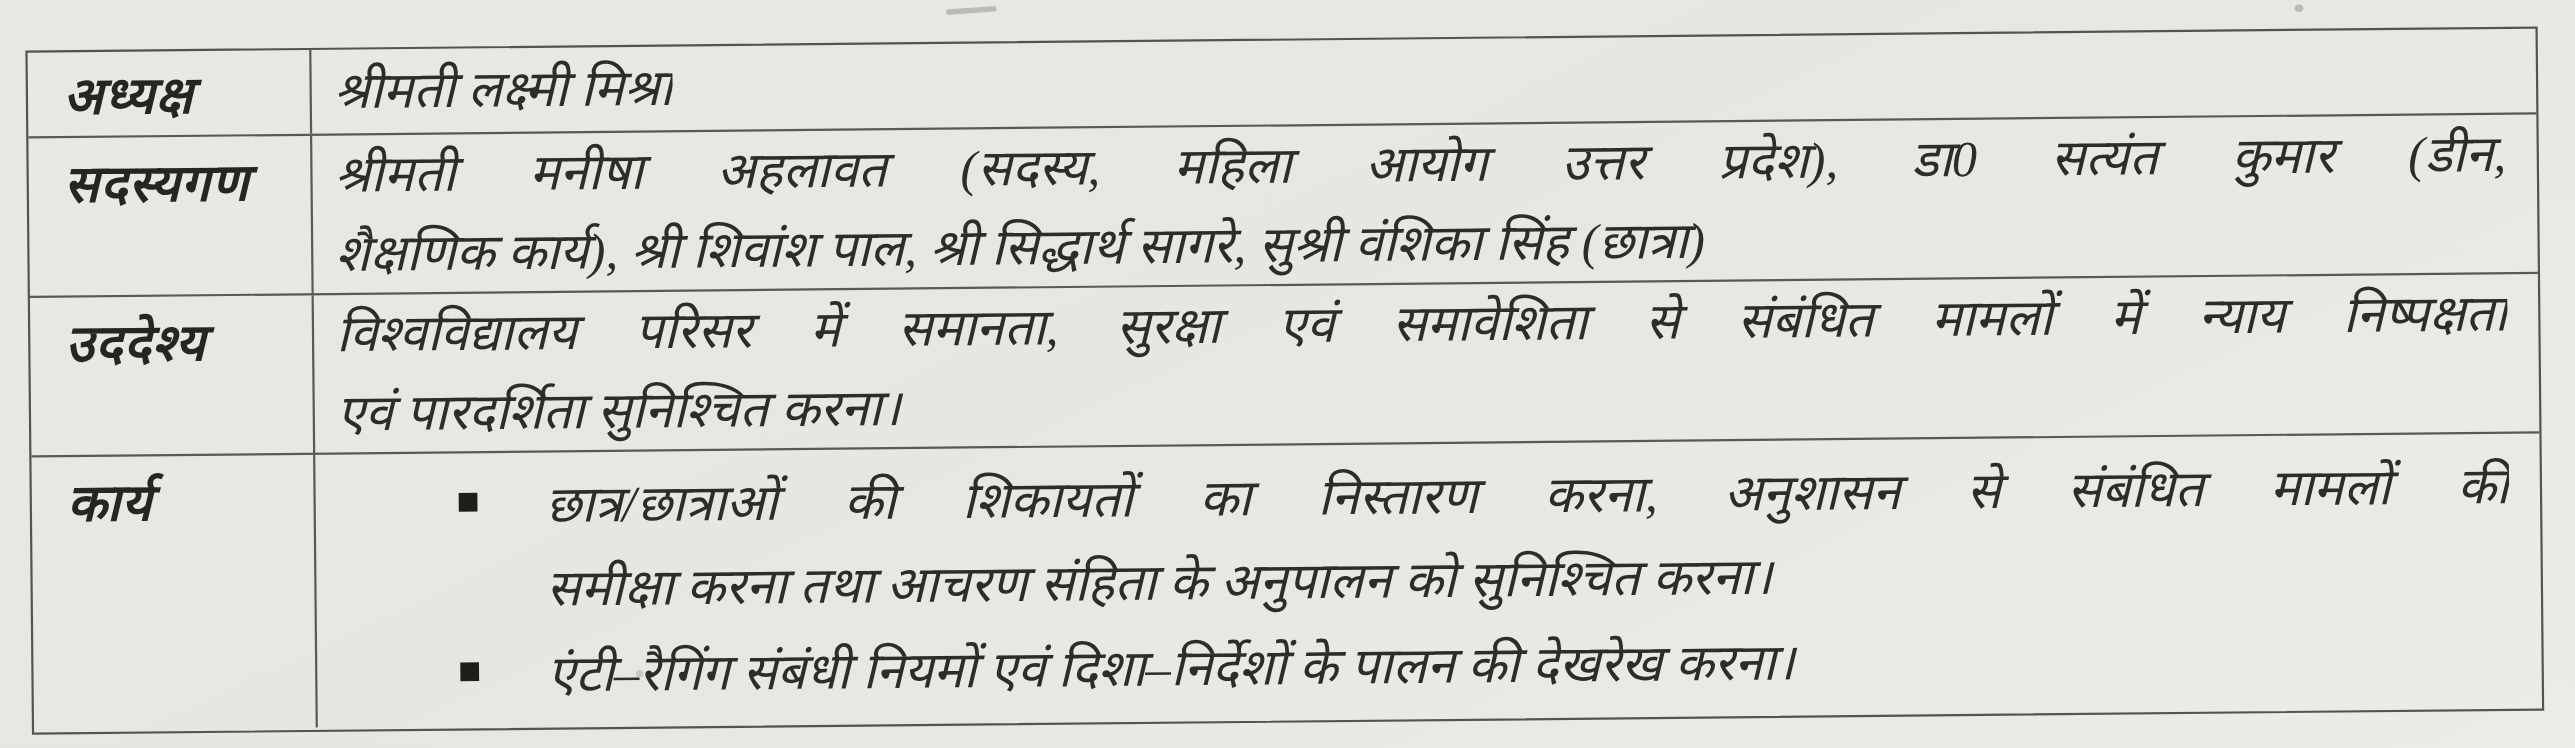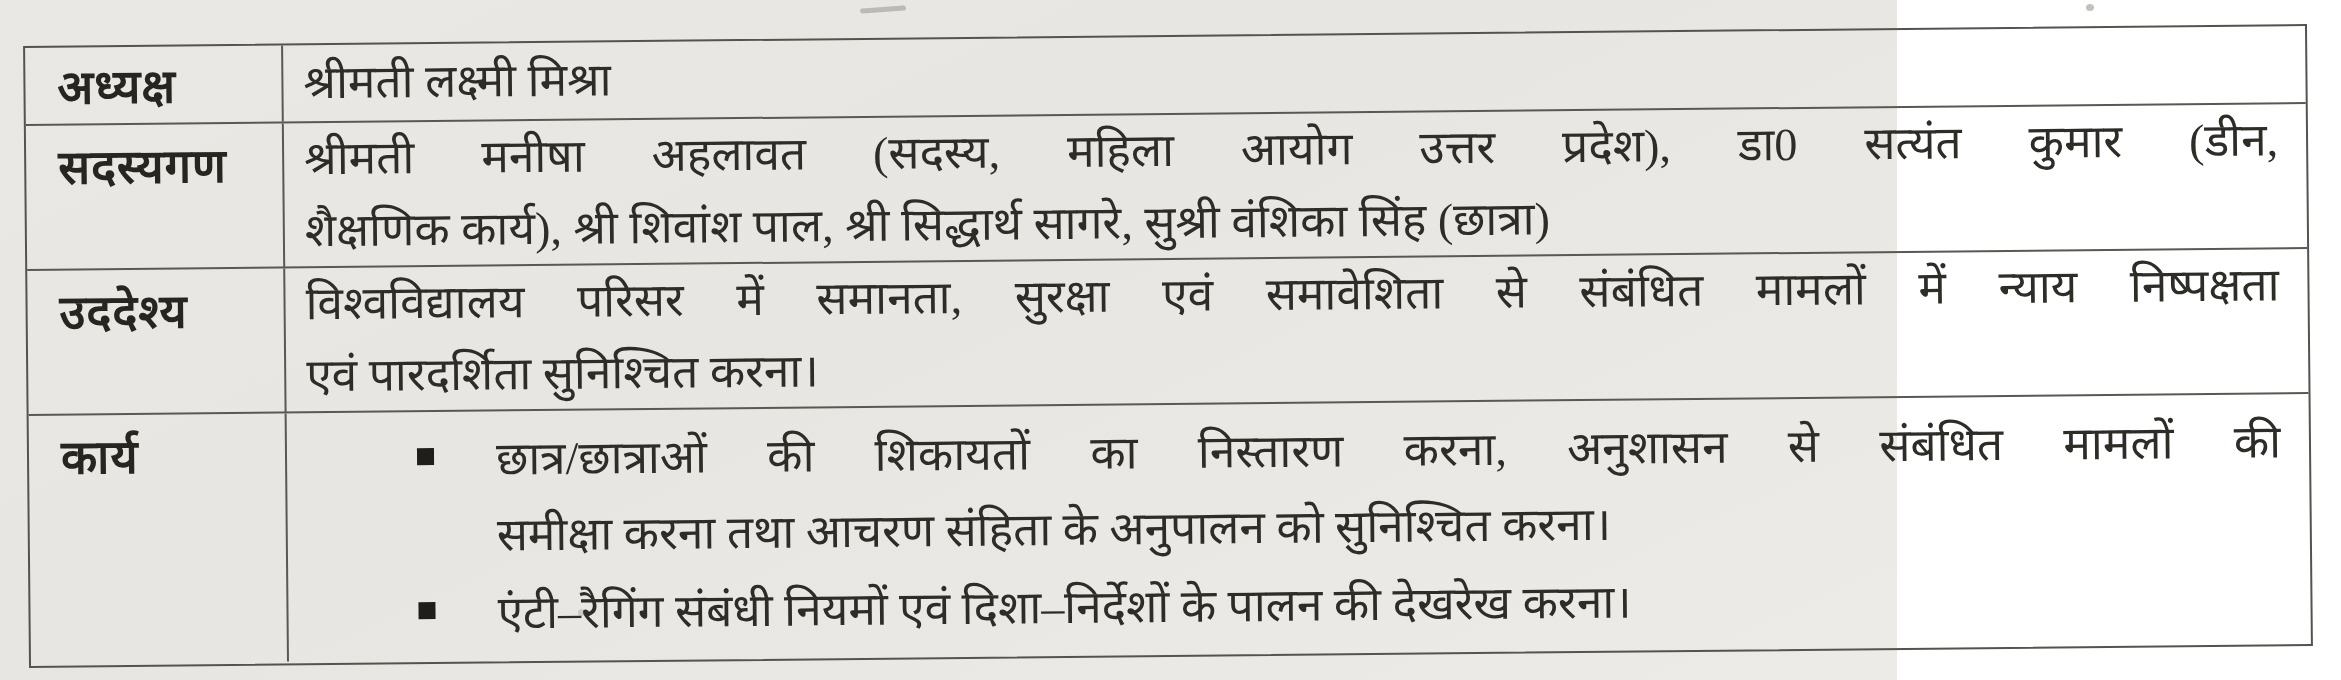--- a/index.html
+++ b/index.html
@@ -5,24 +5,25 @@
   html, body {
     margin: 0;
     padding: 0;
     width: 2341px;
     height: 680px;
     overflow: hidden;
     font-family: "Liberation Serif", "DejaVu Serif", serif;
   }
   .page {
     position: relative;
-    width: 1897px;
+    width: 2341px;
     height: 680px;
     background: linear-gradient(155deg, #e9e8e4 0%, #e7e6e2 45%, #ecebe7 100%);
     color: #2e2c27;
+    font-style: italic;
   }
   
   .speck { position: absolute; background: #a9a7a2; border-radius: 3px; opacity: .7; }
   .speck.s1 { left: 860px; top: 7px;  width: 46px; height: 5px; transform: rotate(-4deg); }
   .speck.s2 { left: 2086px; top: 4px; width: 8px;  height: 7px; border-radius: 50%; }
   .speck.s3 { left: 578px; top: 609px; width: 7px; height: 7px; border-radius: 50%; opacity: .45; }
 
   .doc-table {
     position: absolute;
     left: 26px;

